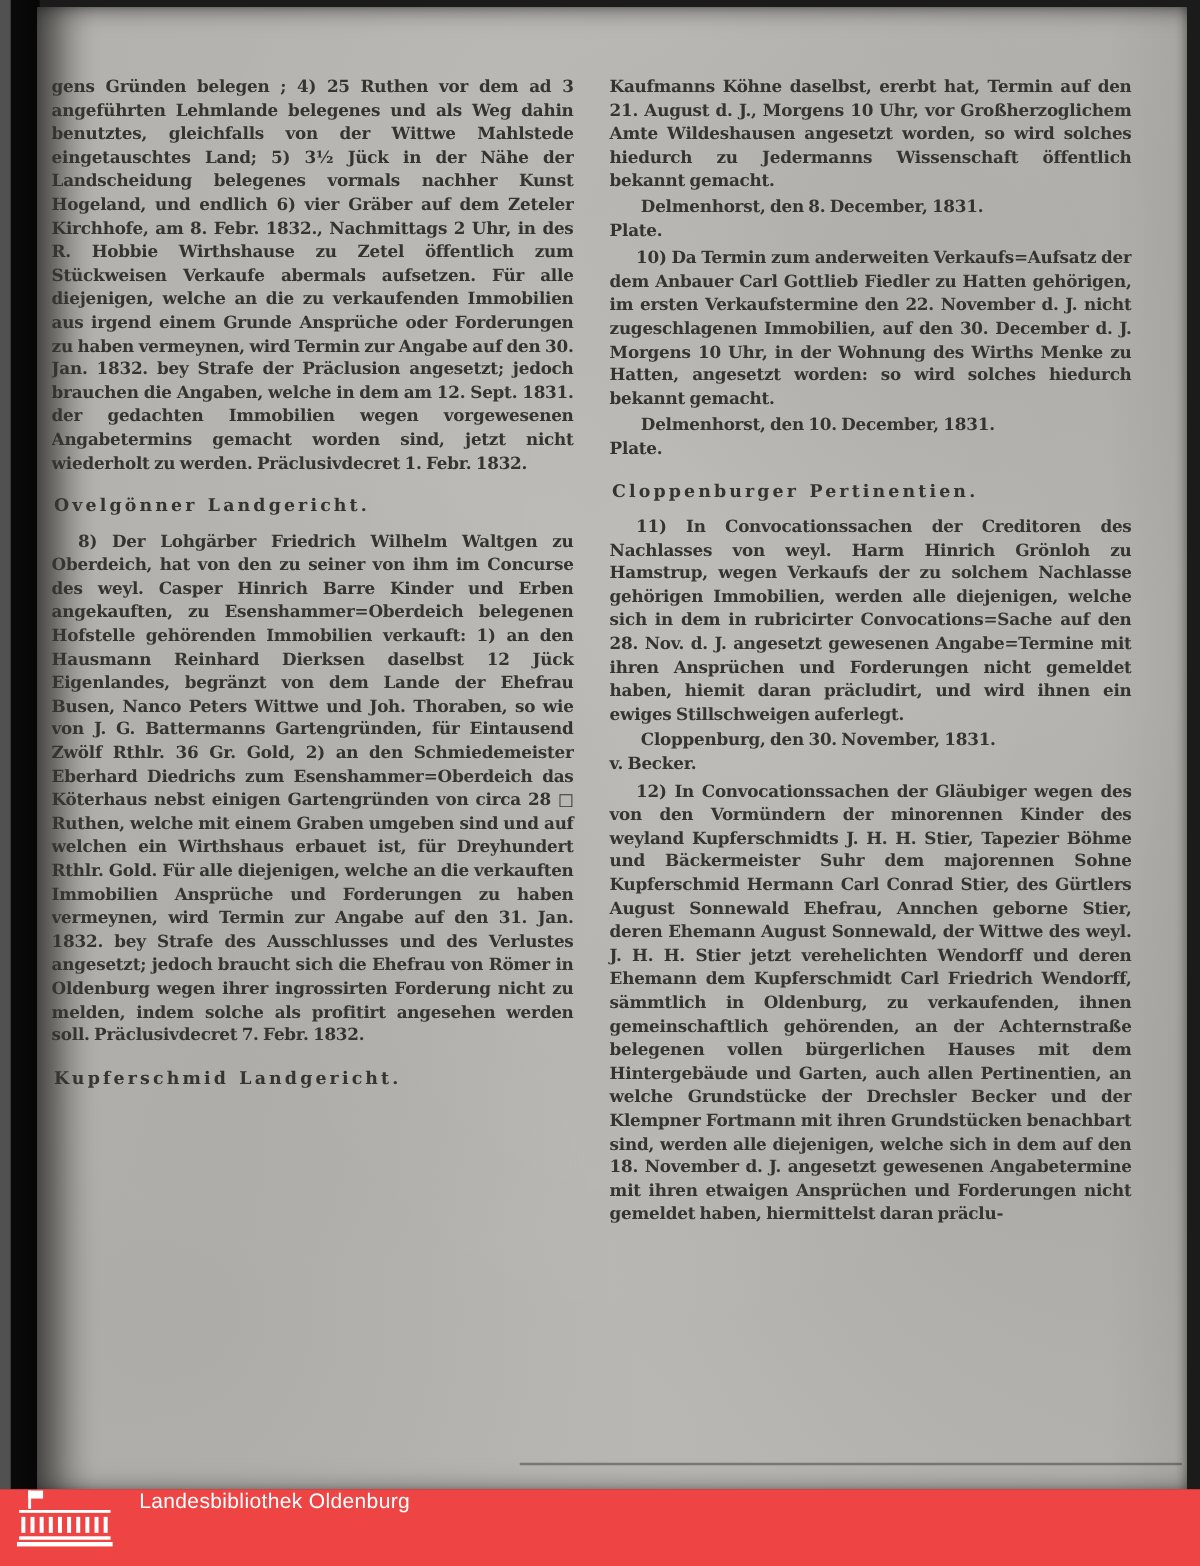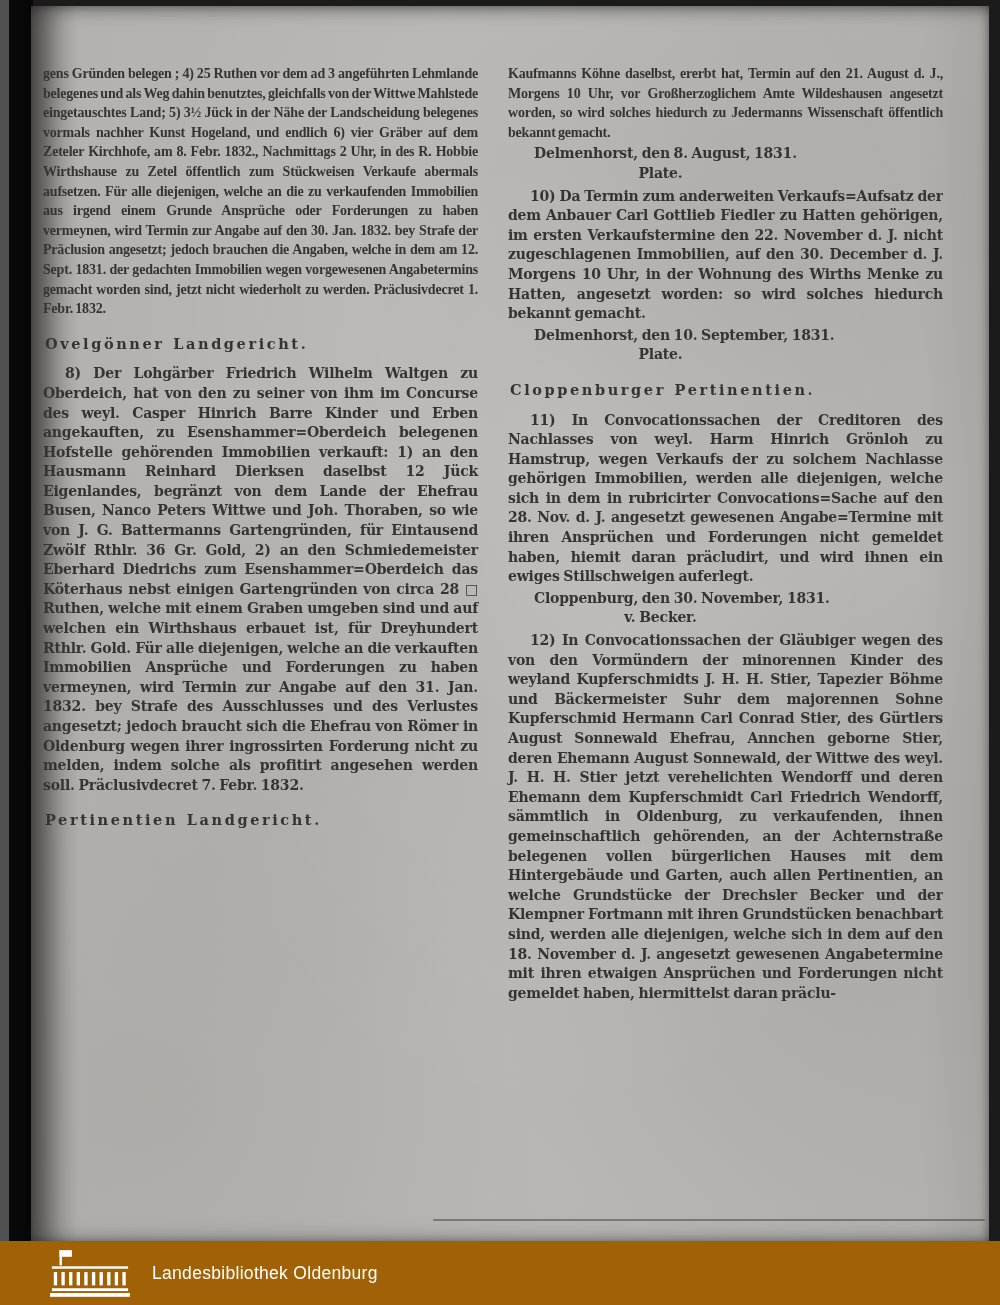--- a/index.html
+++ b/index.html
@@ -47,40 +47,40 @@
     color: #363430;
   }
   .col {
     flex: 1 1 0; min-width: 0;
     font-size: 14px; line-height: 19.6px;
     font-weight: bold;
     letter-spacing: -0.2px; word-spacing: -1px;
     text-align: justify;
   }
   .para { margin: 0 0 2px 0; text-indent: 22px; }
-  .para.no-indent { text-indent: 0; font-family: Liberation Serif, serif; }
+  .para.no-indent { text-indent: 0; }
   .heading {
     font-size: 14.5px; font-weight: bold;
     letter-spacing: 2.6px; word-spacing: 1px;
     text-align: left; text-indent: 0;
     margin: 15px 0 11px 2px;
   }
   .dateline { text-align: left; text-indent: 0; padding-left: 26px; margin: 2px 0 0 0; }
-  .signature { text-align: center; text-indent: 0; padding-right: 130px; margin: 0 0 3px 0; }
+  .signature { text-align: left; text-indent: 0; padding-right: 130px; margin: 0 0 3px 0; }
   
   .page-edge-line {
     position: absolute; right: 4px; bottom: 20px; left: 42%; height: 2px;
     background: rgba(48,46,42,0.45); border-radius: 2px;
   }
   
   .footer {
     position: absolute; left: 0; right: 0; bottom: 0; height: 64px;
-    background: #a16207;
-    display: flex; align-items: center;
-    padding-left: 50px; gap: 22px;
+    background: #ef4444;
+    display: flex; align-items: flex-start;
+    padding-left: 14px; gap: 22px;
   }
   .logo svg { display: block; }
   .footer-name {
     color: #ffffff;
     font-family: "Liberation Sans", sans-serif;
     font-size: 17.5px; letter-spacing: 0.3px;
   }
 </style>
 </head>
 <body>
@@ -92,29 +92,29 @@
 
   <div class="page">
     <div class="mottle"></div>
 
     <div class="content">
 
       <div class="col">
         <p class="para no-indent">gens Gründen belegen ; 4) 25 Ruthen vor dem ad 3 angeführten Lehmlande belegenes und als Weg dahin benutztes, gleichfalls von der Wittwe Mahlstede eingetauschtes Land; 5) 3½ Jück in der Nähe der Landscheidung belegenes vormals nachher Kunst Hogeland, und endlich 6) vier Gräber auf dem Zeteler Kirchhofe, am 8. Febr. 1832., Nachmittags 2 Uhr, in des R. Hobbie Wirthshause zu Zetel öffentlich zum Stückweisen Verkaufe abermals aufsetzen. Für alle diejenigen, welche an die zu verkaufenden Immobilien aus irgend einem Grunde Ansprüche oder Forderungen zu haben vermeynen, wird Termin zur Angabe auf den 30. Jan. 1832. bey Strafe der Präclusion angesetzt; jedoch brauchen die Angaben, welche in dem am 12. Sept. 1831. der gedachten Immobilien wegen vorgewesenen Angabetermins gemacht worden sind, jetzt nicht wiederholt zu werden. Präclusivdecret 1. Febr. 1832.</p>
         <h3 class="heading">Ovelgönner Landgericht.</h3>
         <p class="para">8) Der Lohgärber Friedrich Wilhelm Waltgen zu Oberdeich, hat von den zu seiner von ihm im Concurse des weyl. Casper Hinrich Barre Kinder und Erben angekauften, zu Esenshammer=Oberdeich belegenen Hofstelle gehörenden Immobilien verkauft: 1) an den Hausmann Reinhard Dierksen daselbst 12 Jück Eigenlandes, begränzt von dem Lande der Ehefrau Busen, Nanco Peters Wittwe und Joh. Thoraben, so wie von J. G. Battermanns Gartengründen, für Eintausend Zwölf Rthlr. 36 Gr. Gold, 2) an den Schmiedemeister Eberhard Diedrichs zum Esenshammer=Oberdeich das Köterhaus nebst einigen Gartengründen von circa 28 □ Ruthen, welche mit einem Graben umgeben sind und auf welchen ein Wirthshaus erbauet ist, für Dreyhundert Rthlr. Gold. Für alle diejenigen, welche an die verkauften Immobilien Ansprüche und Forderungen zu haben vermeynen, wird Termin zur Angabe auf den 31. Jan. 1832. bey Strafe des Ausschlusses und des Verlustes angesetzt; jedoch braucht sich die Ehefrau von Römer in Oldenburg wegen ihrer ingrossirten Forderung nicht zu melden, indem solche als profitirt angesehen werden soll. Präclusivdecret 7. Febr. 1832.</p>
-        <h3 class="heading">Pertinentien Landgericht.</h3>
+        <h3 class="heading">Kupferschmid Landgericht.</h3>
       </div>
 
       <div class="col">
         <p class="para no-indent">Kaufmanns Köhne daselbst, ererbt hat, Termin auf den 21. August d. J., Morgens 10 Uhr, vor Großherzoglichem Amte Wildeshausen angesetzt worden, so wird solches hiedurch zu Jedermanns Wissenschaft öffentlich bekannt gemacht.</p>
-        <p class="para dateline">Delmenhorst, den 8. August, 1831.</p>
+        <p class="para dateline">Delmenhorst, den 8. December, 1831.</p>
         <p class="para signature">Plate.</p>
         <p class="para">10) Da Termin zum anderweiten Verkaufs=Aufsatz der dem Anbauer Carl Gottlieb Fiedler zu Hatten gehörigen, im ersten Verkaufstermine den 22. November d. J. nicht zugeschlagenen Immobilien, auf den 30. December d. J. Morgens 10 Uhr, in der Wohnung des Wirths Menke zu Hatten, angesetzt worden: so wird solches hiedurch bekannt gemacht.</p>
-        <p class="para dateline">Delmenhorst, den 10. September, 1831.</p>
+        <p class="para dateline">Delmenhorst, den 10. December, 1831.</p>
         <p class="para signature">Plate.</p>
         <h3 class="heading">Cloppenburger Pertinentien.</h3>
         <p class="para">11) In Convocationssachen der Creditoren des Nachlasses von weyl. Harm Hinrich Grönloh zu Hamstrup, wegen Verkaufs der zu solchem Nachlasse gehörigen Immobilien, werden alle diejenigen, welche sich in dem in rubricirter Convocations=Sache auf den 28. Nov. d. J. angesetzt gewesenen Angabe=Termine mit ihren Ansprüchen und Forderungen nicht gemeldet haben, hiemit daran präcludirt, und wird ihnen ein ewiges Stillschweigen auferlegt.</p>
         <p class="para dateline">Cloppenburg, den 30. November, 1831.</p>
         <p class="para signature">v. Becker.</p>
         <p class="para">12) In Convocationssachen der Gläubiger wegen des von den Vormündern der minorennen Kinder des weyland Kupferschmidts J. H. H. Stier, Tapezier Böhme und Bäckermeister Suhr dem majorennen Sohne Kupferschmid Hermann Carl Conrad Stier, des Gürtlers August Sonnewald Ehefrau, Annchen geborne Stier, deren Ehemann August Sonnewald, der Wittwe des weyl. J. H. H. Stier jetzt verehelichten Wendorff und deren Ehemann dem Kupferschmidt Carl Friedrich Wendorff, sämmtlich in Oldenburg, zu verkaufenden, ihnen gemeinschaftlich gehörenden, an der Achternstraße belegenen vollen bürgerlichen Hauses mit dem Hintergebäude und Garten, auch allen Pertinentien, an welche Grundstücke der Drechsler Becker und der Klempner Fortmann mit ihren Grundstücken benachbart sind, werden alle diejenigen, welche sich in dem auf den 18. November d. J. angesetzt gewesenen Angabetermine mit ihren etwaigen Ansprüchen und Forderungen nicht gemeldet haben, hiermittelst daran präclu-</p>
       </div>
 
     </div>
 

